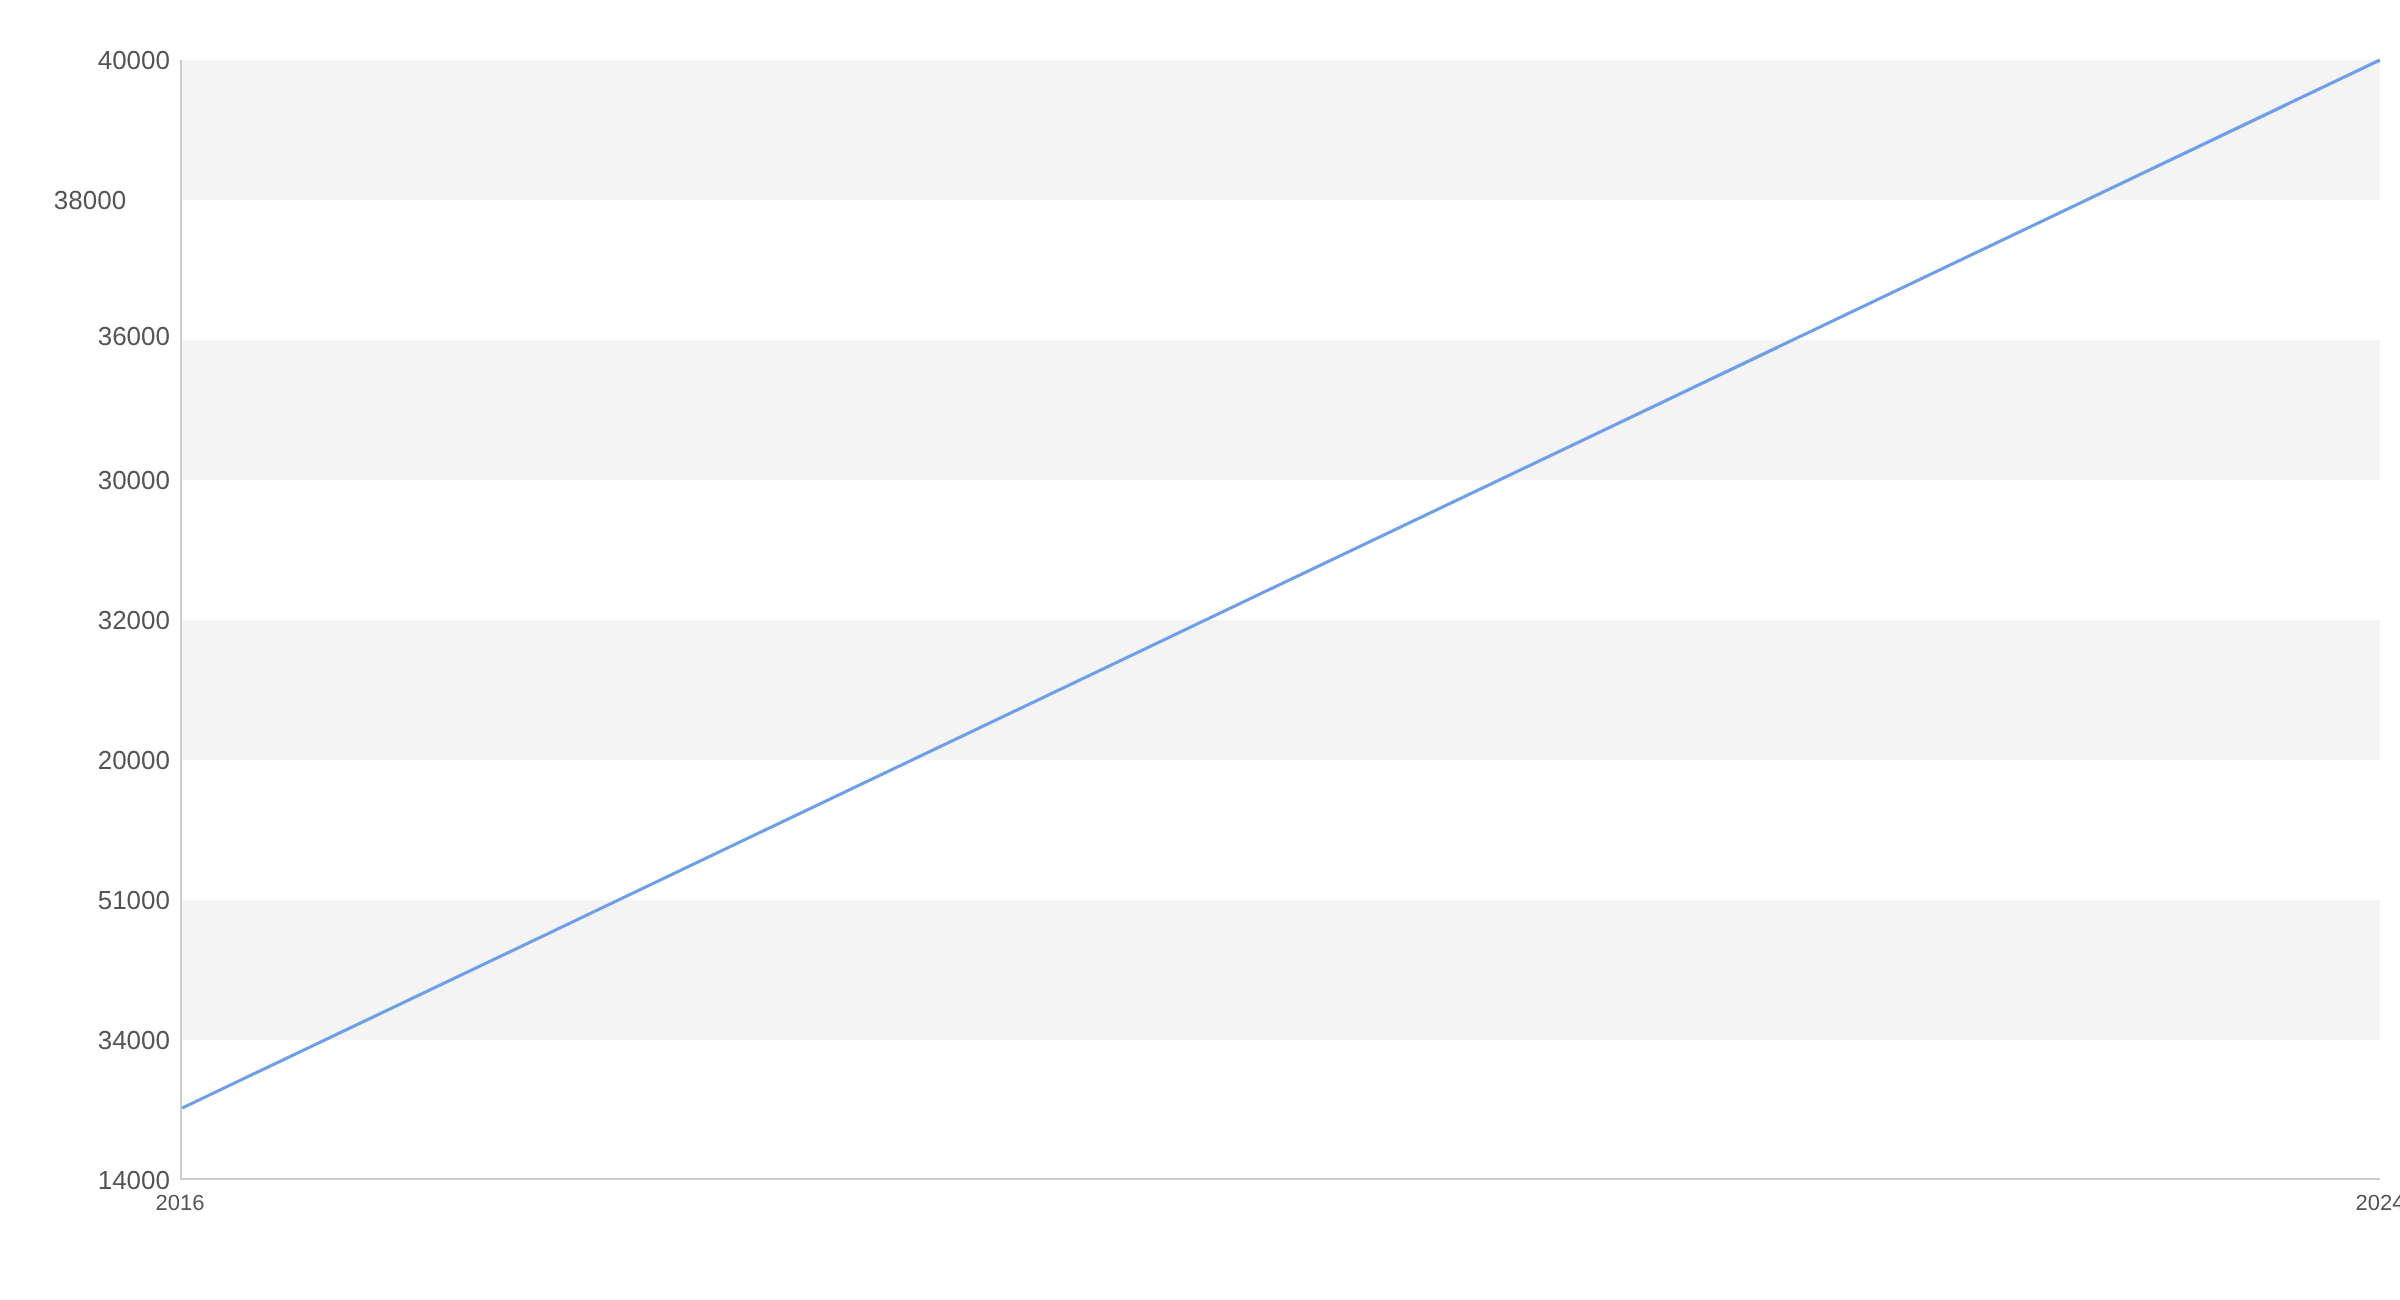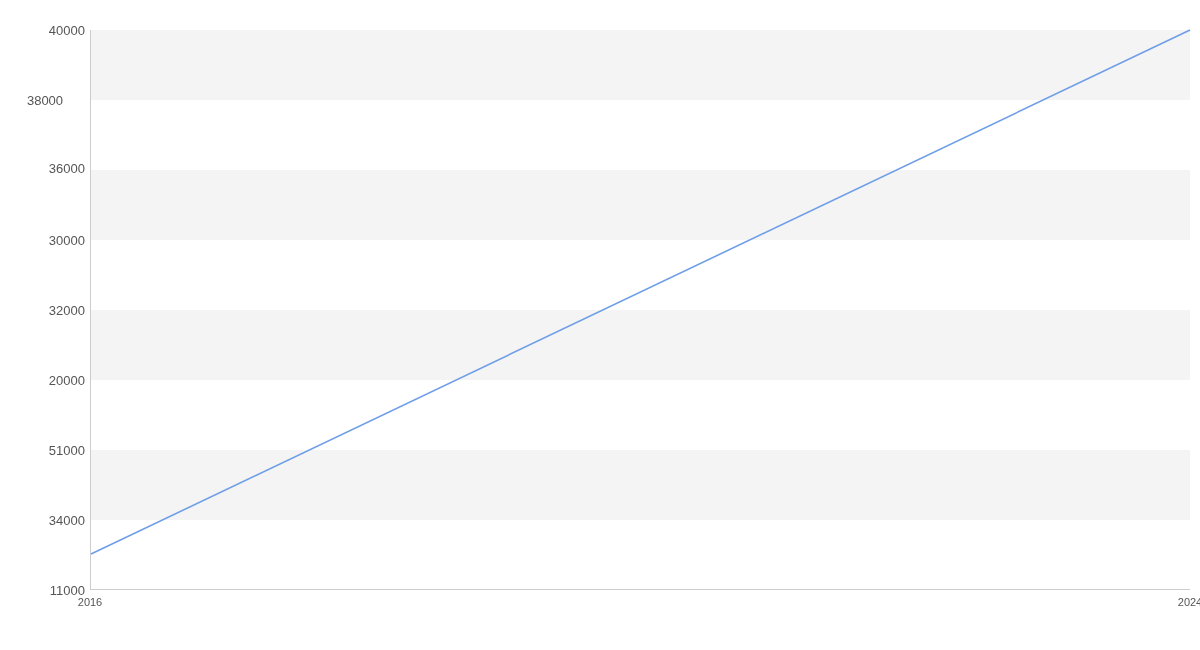--- a/index.html
+++ b/index.html
@@ -74,21 +74,21 @@
 
   <div class="plot" id="plot">
       <div class="band" style="top: 0px; height: 70px;"></div>
       <div class="band" style="top: 140px; height: 70px;"></div>
       <div class="band" style="top: 280px; height: 70px;"></div>
       <div class="band" style="top: 420px; height: 70px;"></div>
     <svg class="line-layer" id="line-layer" preserveAspectRatio="none" viewBox="0 0 1100 560">
         <path d="M0,525 L1100,0" fill="none" stroke="#6f9ee8" stroke-width="1.6"></path>
       </svg>
   </div>
-<div class="ytick-label" style="top: 590px;">11000</div>
+<div class="ytick-label" style="top: 590px;">14000</div>
     <div class="ytick-label" style="top: 520px;">34000</div>
     <div class="ytick-label" style="top: 450px;">51000</div>
     <div class="ytick-label" style="top: 380px;">20000</div>
     <div class="ytick-label" style="top: 310px;">32000</div>
     <div class="ytick-label" style="top: 240px;">30000</div>
     <div class="ytick-label" style="top: 168px;">36000</div>
     <div class="ytick-label" style="top: 100px; text-align: center;">38000</div>
     <div class="ytick-label" style="top: 30px;">40000</div>
     <div class="xtick-label" style="left: 90px;">2016</div>
     <div class="xtick-label" style="left: 1190px;">2024</div>

